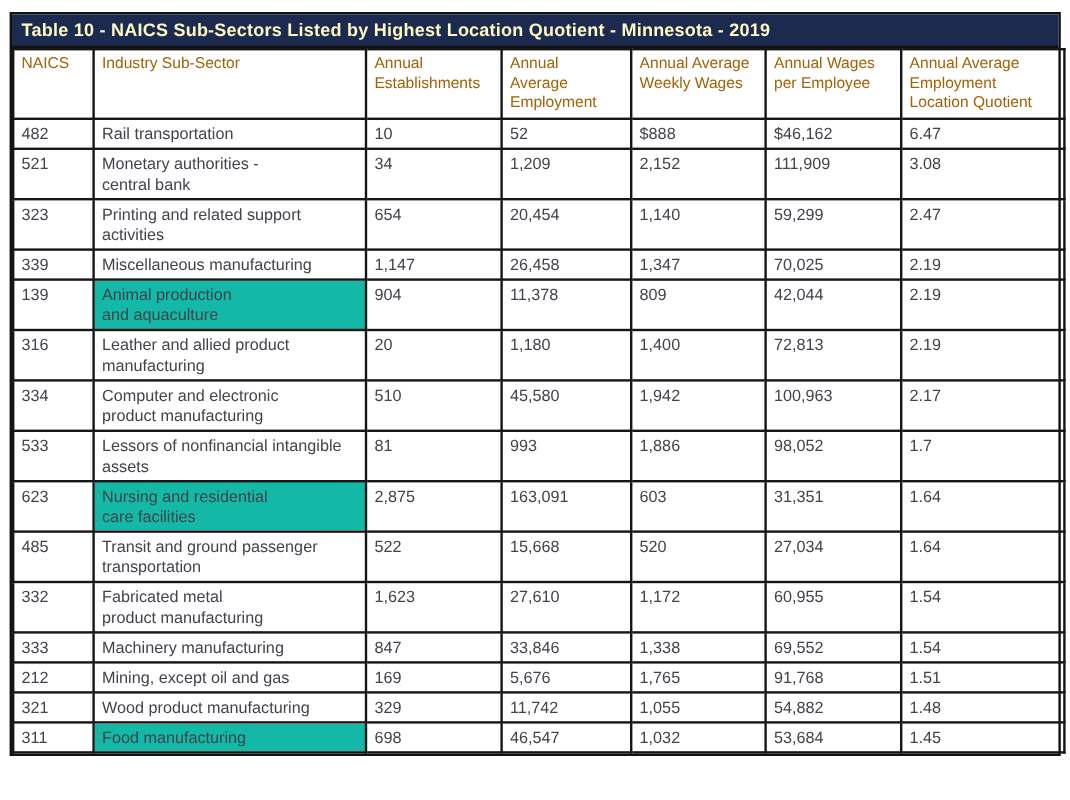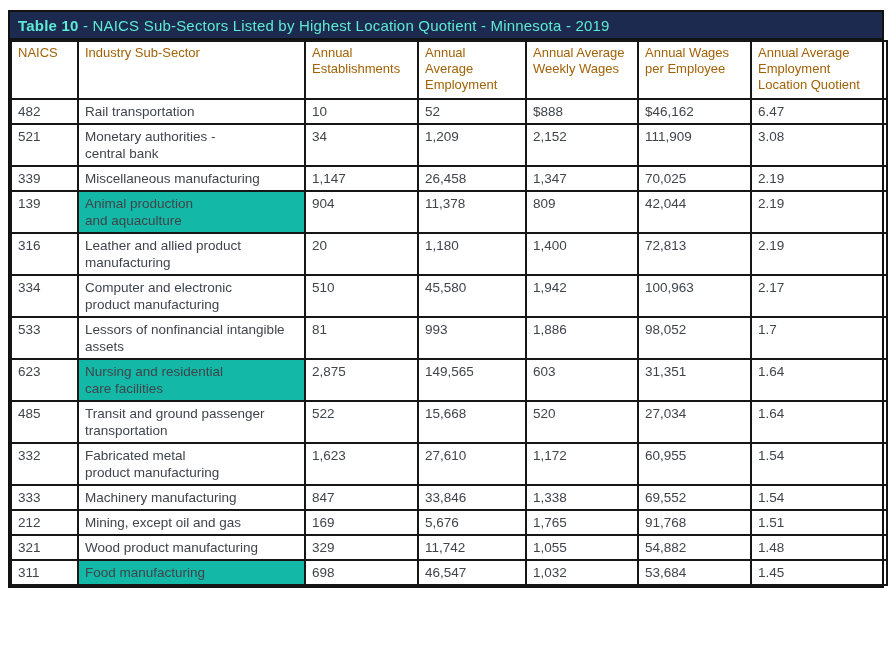--- a/index.html
+++ b/index.html
@@ -10,31 +10,31 @@
     font-family: "Liberation Sans", sans-serif;
   }
   .table-wrap {
     position: absolute;
     left: 8px; top: 10px;
     width: 876px;
     border: 2px solid #121212;
   }
   .title-bar {
     background: #1b2a4e;
-    color: #5eead4;
+    color: #fef9c3;
     height: 28px;
     display: flex;
     align-items: center;
     padding-left: 8px;
     font-size: 15px;
     letter-spacing: 0.2px;
     border-bottom: 2px solid #121212;
   }
   .title-bar .bold { font-weight: bold; white-space: pre; }
-  .title-bar .rest { font-weight: normal; white-space: pre; }
+  .title-bar .rest { font-weight: bold; white-space: pre; }
   table.naics {
     border-collapse: collapse;
     width: 100%;
     table-layout: fixed;
   }
   table.naics th, table.naics td {
     border: 2px solid #161616;
     vertical-align: top;
     text-align: left;
     padding: 3px 6px;
@@ -114,20 +114,30 @@
           <td>521</td>
           <td>Monetary authorities -
 central bank</td>
           <td>34</td>
           <td>1,209</td>
           <td>2,152</td>
           <td>111,909</td>
           <td>3.08</td>
         </tr>
         <tr>
+          <td>323</td>
+          <td>Printing and related support
+activities</td>
+          <td>654</td>
+          <td>20,454</td>
+          <td>1,140</td>
+          <td>59,299</td>
+          <td>2.47</td>
+        </tr>
+        <tr>
           <td>339</td>
           <td>Miscellaneous manufacturing</td>
           <td>1,147</td>
           <td>26,458</td>
           <td>1,347</td>
           <td>70,025</td>
           <td>2.19</td>
         </tr>
         <tr>
           <td>139</td>
@@ -167,21 +177,21 @@
           <td>993</td>
           <td>1,886</td>
           <td>98,052</td>
           <td>1.7</td>
         </tr>
         <tr>
           <td>623</td>
           <td class="hl">Nursing and residential
 care facilities</td>
           <td>2,875</td>
-          <td>149,565</td>
+          <td>163,091</td>
           <td>603</td>
           <td>31,351</td>
           <td>1.64</td>
         </tr>
         <tr>
           <td>485</td>
           <td>Transit and ground passenger
 transportation</td>
           <td>522</td>
           <td>15,668</td>

